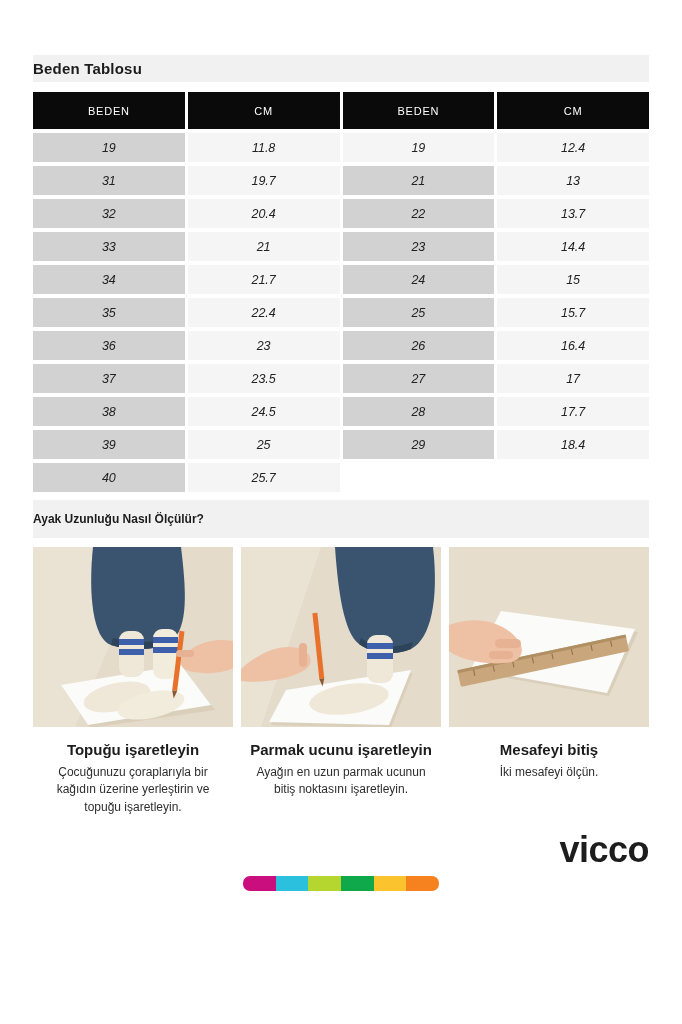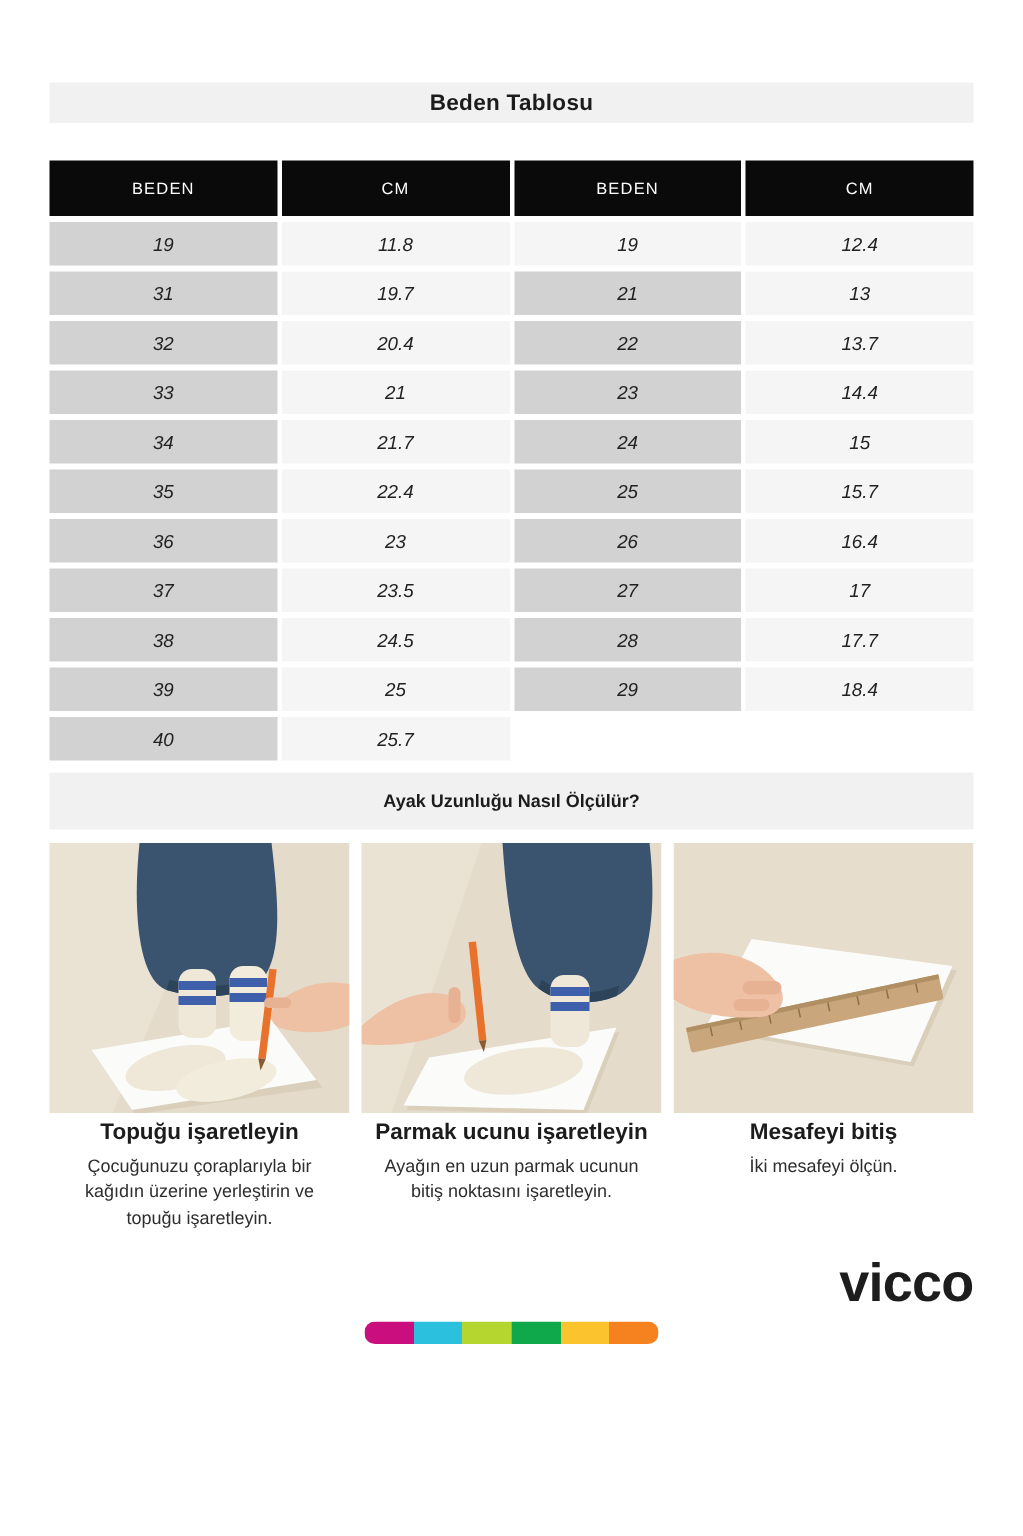--- a/index.html
+++ b/index.html
@@ -1,37 +1,37 @@
 <!DOCTYPE html>
 <html><head>
 <meta charset="utf-8">
 <style>
   * { margin:0; padding:0; box-sizing:border-box; }
   body { background:#ffffff; font-family:"Liberation Sans", sans-serif; }
   .page { width:682px; height:1024px; background:#ffffff; margin:0 auto; overflow:hidden; position:relative; }
   .content { padding:0 33px; }
 
   
-  .strip { background:#f1f1f1; text-align:center; color:#1c1c1c; }
+  .strip { background:#f1f1f1; text-align:left; color:#1c1c1c; }
   .strip.main-title { margin-top:55px; height:27px; line-height:27px; font-size:15px; font-weight:700; letter-spacing:.2px; }
   .strip.section-title { margin-top:8px; height:38px; line-height:38px; font-size:12px; font-weight:700; }
 
   
-  .size-table { margin-top:25px; display:grid; grid-template-columns:repeat(4,1fr); column-gap:3px; row-gap:4px; }
+  .size-table { margin-top:10px; display:grid; grid-template-columns:repeat(4,1fr); column-gap:3px; row-gap:4px; }
   .thead { background:#0a0a0a; color:#ffffff; height:37px; display:flex; align-items:center; justify-content:center;
            font-size:11px; letter-spacing:.8px; font-weight:500; }
   .tcell { height:29px; display:flex; align-items:center; justify-content:center; font-size:12.5px; font-weight:500; color:#222222;font-style:italic; }
   .tcell.beden { background:#d2d2d2; }
   .tcell.cm { background:#f5f5f5; }
 
   
   .steps { margin-top:9px; display:grid; grid-template-columns:repeat(3,1fr); column-gap:8px; }
   .step { text-align:center; }
   .photo { width:100%; height:180px; display:block; }
-  .step-heading { margin-top:4px; font-size:15px; font-weight:700; color:#1c1c1c; }
+  .step-heading { margin-top:14px; font-size:15px; font-weight:700; color:#1c1c1c; }
   .step-text { margin-top:6px; font-size:12px; line-height:1.45; color:#2e2e2e; padding:0 4px; }
 
   
   .footer { margin-top:16px; text-align:right; }
   .brand { font-size:36px; font-weight:800; color:#1d1d1d; letter-spacing:-.5px; line-height:1; }
   .color-bar { margin:8px auto 0; width:196px; height:15px; border-radius:7px; overflow:hidden; display:flex; }
   .color-bar .seg { flex:1 1 0; height:100%; }
 </style>
 </head>
 <body>

